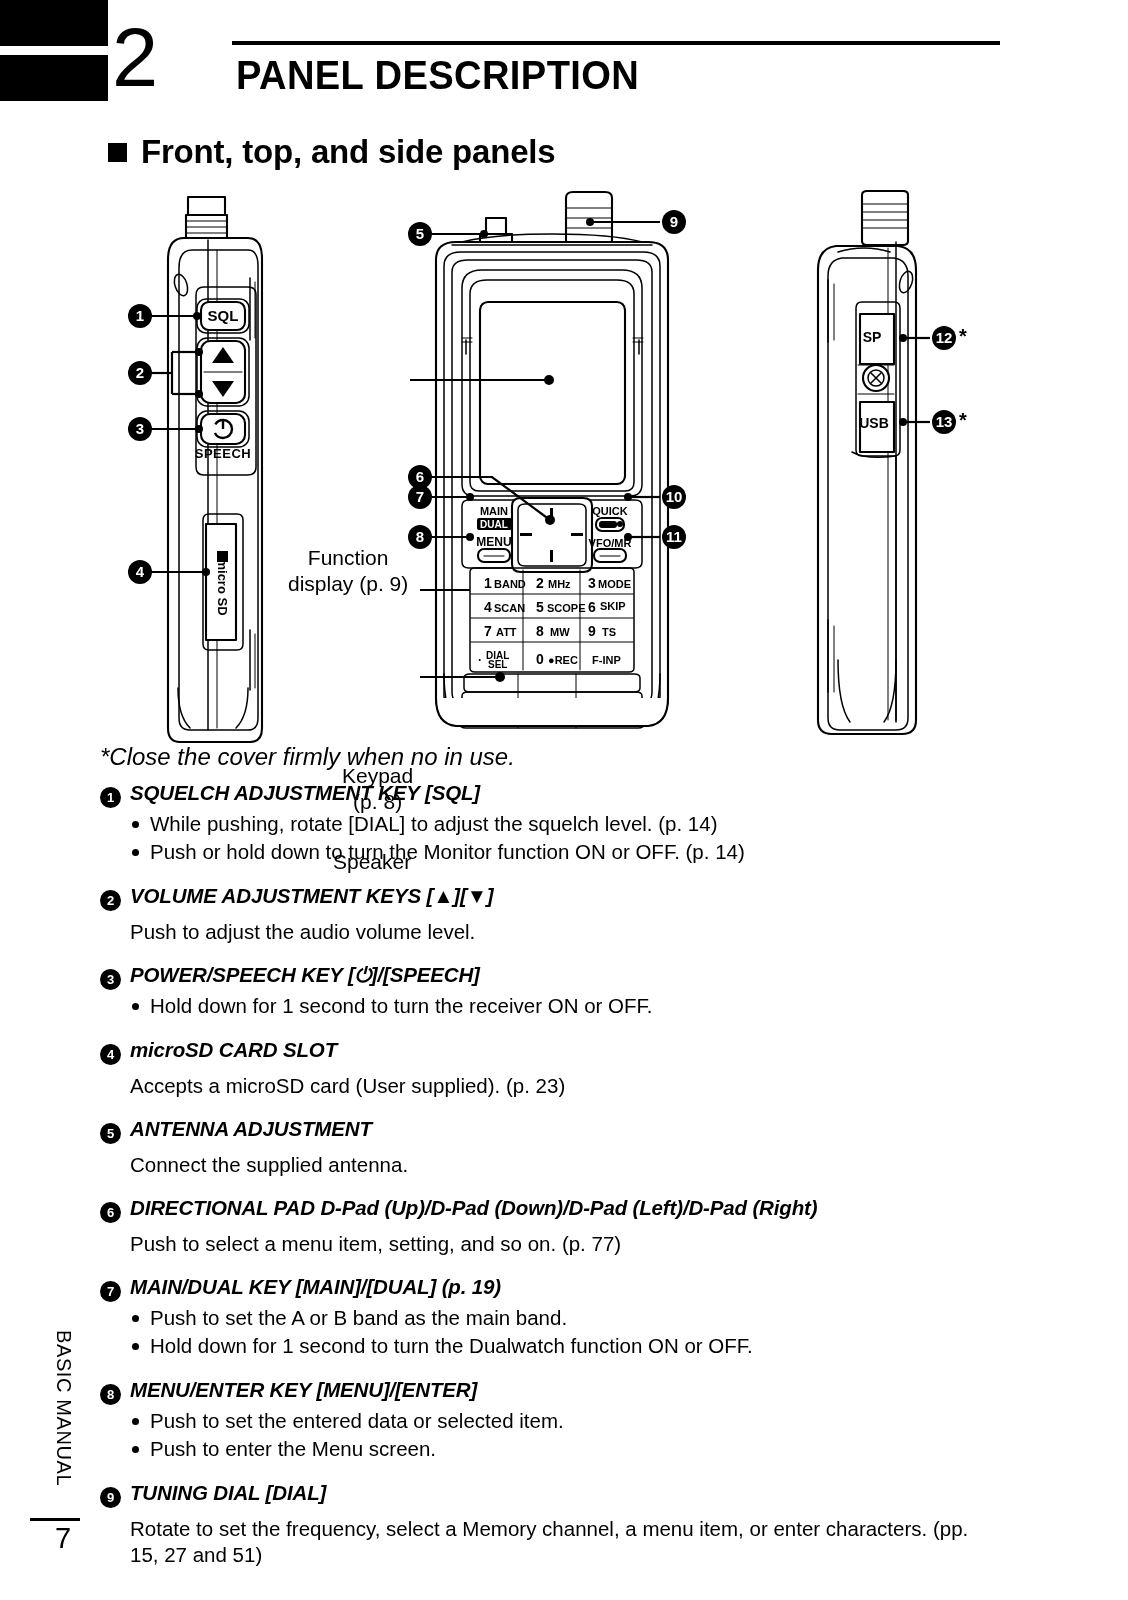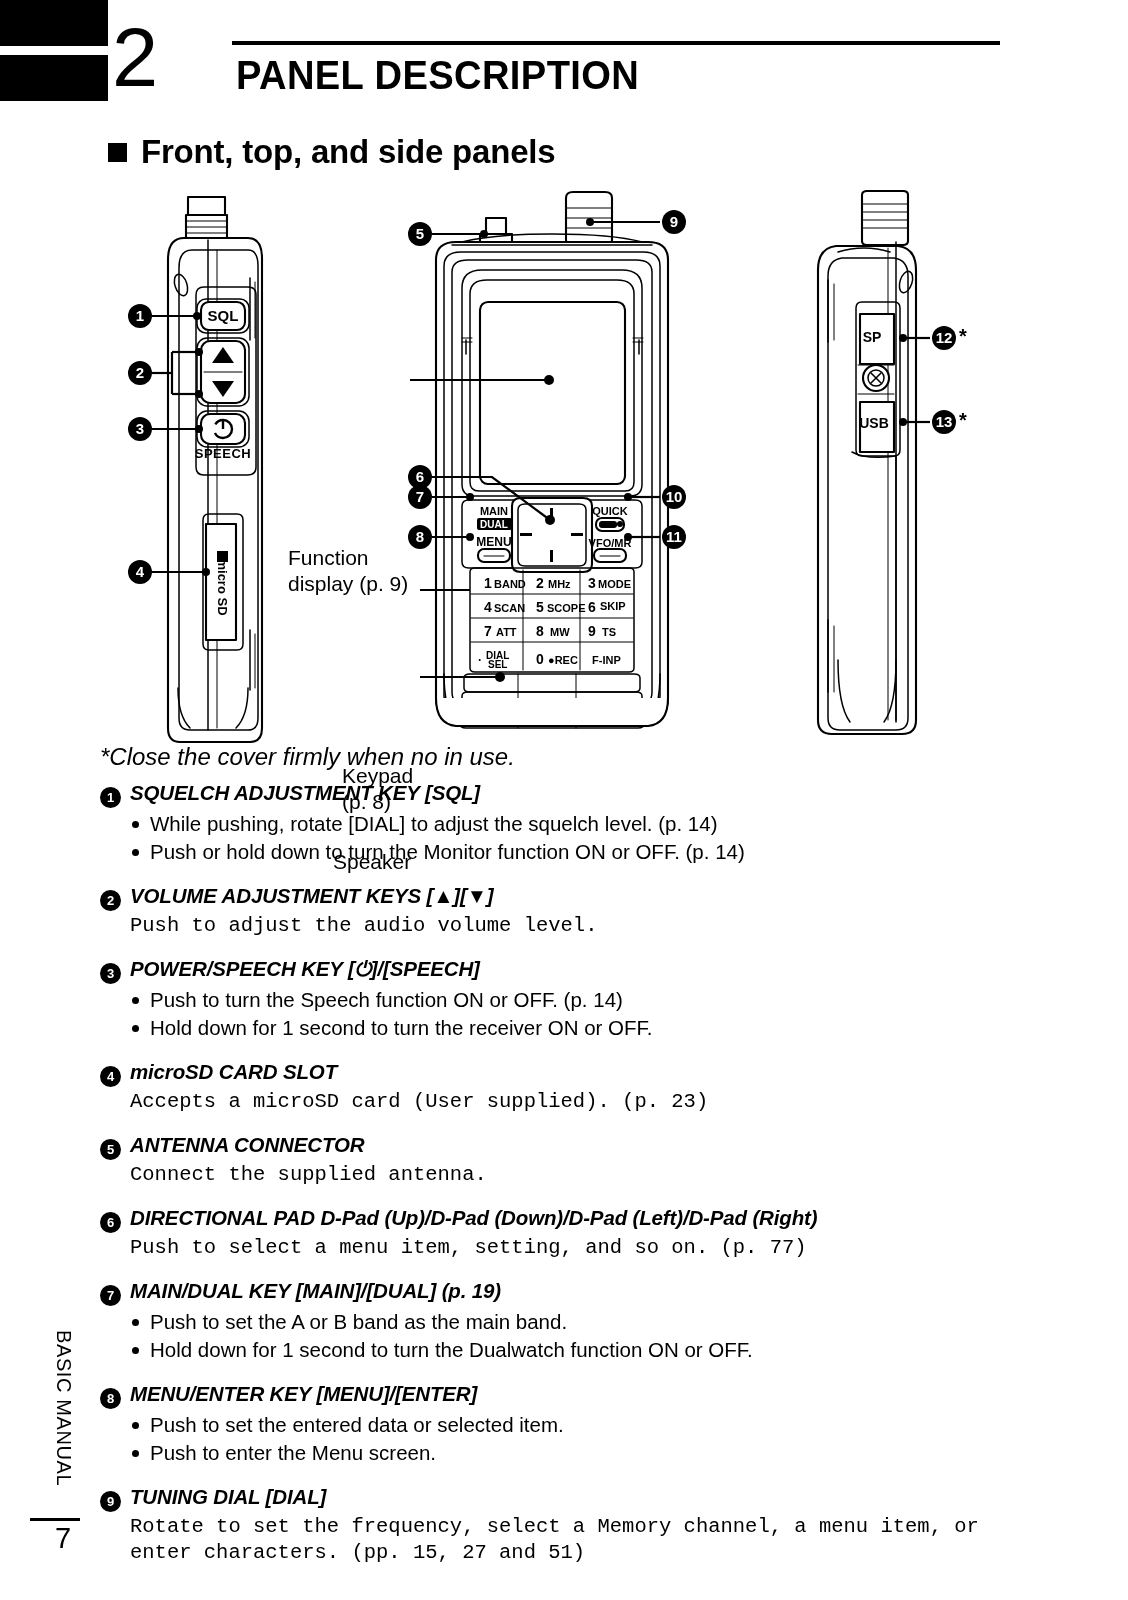--- a/index.html
+++ b/index.html
@@ -92,20 +92,21 @@
   }
   #figure svg { display: block; }
 
   
   .fig-label {
     position: absolute;
     font-size: 21px;
     line-height: 26px;
     white-space: pre;
     color: #000;
+    text-align: center;
   }
   #label-function-display { left: 288px; top: 355px; }
   #label-keypad { left: 342px; top: 573px; }
   #label-speaker { left: 333px; top: 659px; }
 
   
   #footnote {
     position: absolute;
     left: 100px;
     top: 743px;
@@ -134,22 +135,21 @@
     width: 30px;
     font-size: 20px;
     font-weight: normal;
     line-height: 25px;
   }
   .item-head .ttl { white-space: nowrap; font-style: italic; }
   .item-desc {
     margin-left: 30px;
     font-size: 20.5px;
     line-height: 26px;
-    margin-top: 2px;
-    font-family: Liberation Mono, monospace;
+    margin-top: 8px;
   }
   .bullets { margin: 2px 0 0 0; padding: 0; list-style: none; }
   .bullets li {
     position: relative;
     padding-left: 50px;
     font-size: 20.5px;
     line-height: 28px;
   }
   .bullets li::before {
     content: "";
@@ -533,35 +533,34 @@
         <span class="ttl">VOLUME ADJUSTMENT KEYS [▲][▼]</span>
       </div>
       <div class="item-desc">Push to adjust the audio volume level.</div>
     </div>
     <div class="item">
       <div class="item-head">
         <span class="num"><span class="cnum">3</span></span>
         <span class="ttl">POWER/SPEECH KEY [⏻]/[SPEECH]</span>
       </div>
       <ul class="bullets">
-        <li>Push to turn the Speech function ON or OFF. (p. 14)</li>
         <li>Hold down for 1 second to turn the receiver ON or OFF.</li>
       </ul>
     </div>
     <div class="item">
       <div class="item-head">
         <span class="num"><span class="cnum">4</span></span>
         <span class="ttl">microSD CARD SLOT</span>
       </div>
       <div class="item-desc">Accepts a microSD card (User supplied). (p. 23)</div>
     </div>
     <div class="item">
       <div class="item-head">
         <span class="num"><span class="cnum">5</span></span>
-        <span class="ttl">ANTENNA CONNECTOR</span>
+        <span class="ttl">ANTENNA ADJUSTMENT</span>
       </div>
       <div class="item-desc">Connect the supplied antenna.</div>
     </div>
     <div class="item">
       <div class="item-head">
         <span class="num"><span class="cnum">6</span></span>
         <span class="ttl">DIRECTIONAL PAD D-Pad (Up)/D-Pad (Down)/D-Pad (Left)/D-Pad (Right)</span>
       </div>
       <div class="item-desc">Push to select a menu item, setting, and so on. (p. 77)</div>
     </div>

